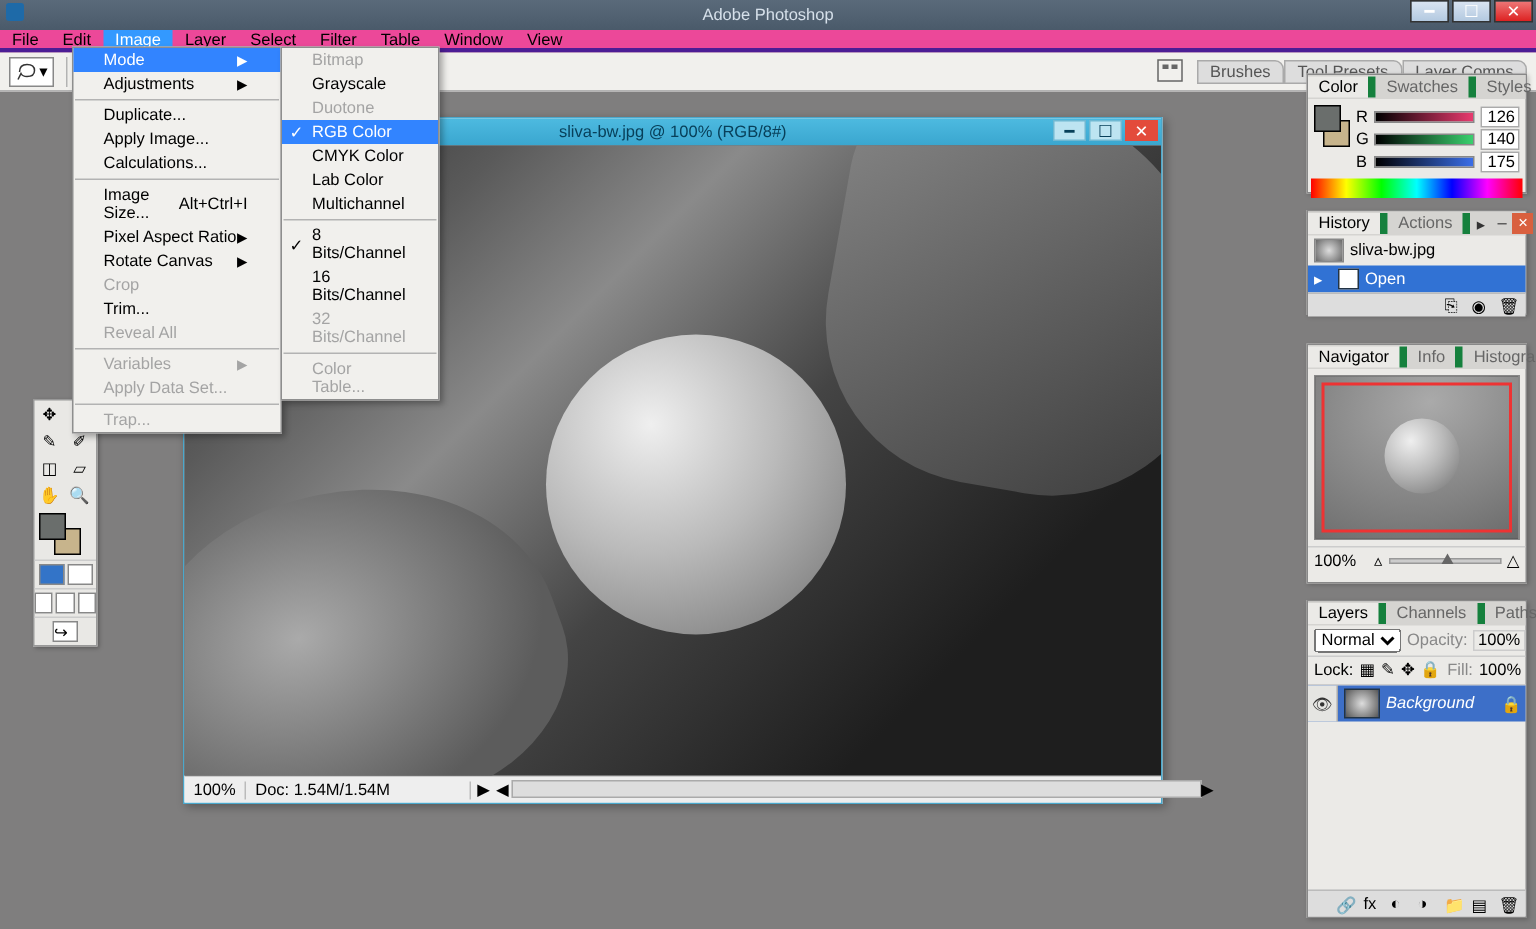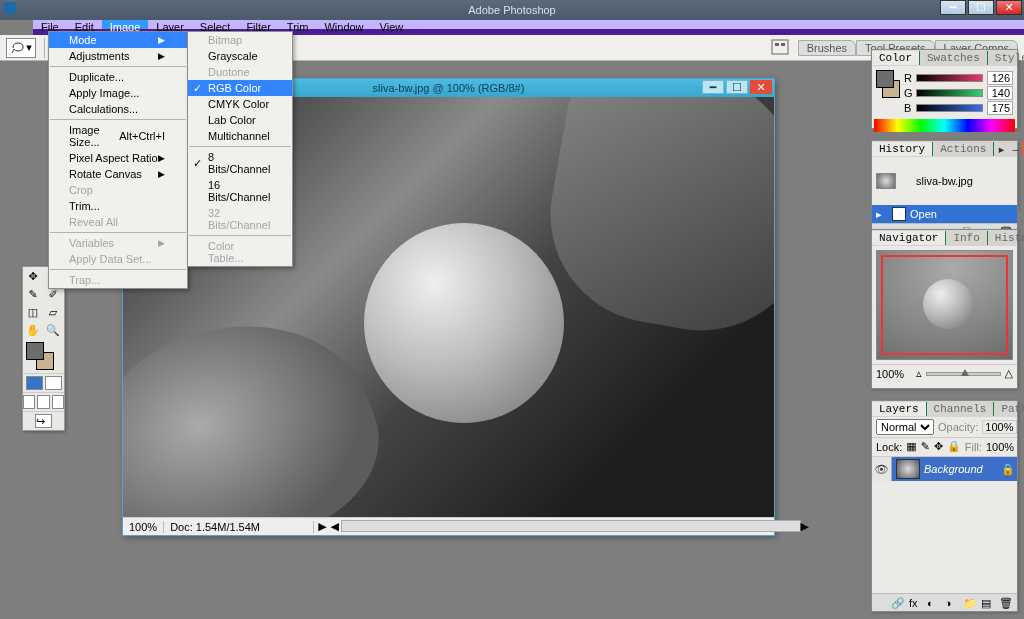--- a/index.html
+++ b/index.html
@@ -7,21 +7,21 @@
 
 
 .titlebar { height:20px; background:linear-gradient(#5a6a7a,#4a5a6a); color:#fff; display:flex; align-items:center; justify-content:center; position:relative; }
 .titlebar .sys-icon { position:absolute; left:4px; top:2px; width:12px; height:12px; background:#1e6aa8; border-radius:2px; }
 .titlebar .title { color:#d6e0ea; }
 .titlebar .win-controls { position:absolute; right:2px; top:0; display:flex; gap:2px; }
 .titlebar .win-controls div { width:26px; height:15px; border:1px solid #333; background:linear-gradient(#d9e4f1,#b3c9e0); display:flex; align-items:center; justify-content:center; }
 .titlebar .win-controls .close { background:linear-gradient(#e77,#d22); color:#fff; }
 
 
-.menubar { height:15px; background:#c4b5fd; display:flex; border-bottom:6px solid #4c1d95;margin-left:33px; }
+.menubar { height:15px; background:#ec4899; display:flex; border-bottom:3px solid #4c1d95; }
 .menubar .mi { padding:1px 8px; cursor:default; }
 .menubar .mi.active { background:#3399ff; color:#fff; }
 
 
 .optbar { height:26px; background:#f1f0ed; display:flex; align-items:center; padding:0 6px; border-bottom:1px solid #b3b3b3; gap:6px; }
 .optbar .lasso-icon { width:30px; height:20px; border:1px solid #888; background:#fff; display:flex; align-items:center; justify-content:center; }
 .optbar .sep { width:1px; height:20px; background:#b3b3b3; margin:0 2px; }
 .optbar .sq { width:22px; height:20px; border:1px solid #888; background:#e6e6e6; }
 .optbar .spacer { flex:1; }
 .optbar .palette-icon { width:22px; height:20px; }
@@ -72,21 +72,21 @@
   radial-gradient(circle at 52% 55%, #d0d0d0 0%, #bcbcbc 14%, #8c8c8c 19%, #666 21%, transparent 22%),
   linear-gradient(135deg,#2a2a2a 0%,#5a5a5a 20%,#8a8a8a 35%,#444 55%,#1e1e1e 80%);
   position:relative; }
 .photo .leaf1 { position:absolute; left:-30px; bottom:-30px; width:280px; height:220px; background:radial-gradient(ellipse at 40% 40%,#aaa,#5c5c5c 70%); border-radius:50% 60% 40% 50%; transform:rotate(-20deg); }
 .photo .leaf2 { position:absolute; right:-40px; top:-30px; width:260px; height:260px; background:linear-gradient(140deg,#888,#3a3a3a); border-radius:30% 70% 50% 50%; transform:rotate(10deg); }
 .photo .fruit { position:absolute; left:37%; top:30%; width:200px; height:200px; background:radial-gradient(circle at 35% 30%,#efefef,#bababa 45%,#8a8a8a 80%,#696969); border-radius:50%; }
 
 
 .panel-group { position:absolute; right:6px; background:#ebeae7; border:1px solid #888; box-shadow:1px 1px 3px rgba(0,0,0,.2); }
 .panel-tabs { display:flex; height:16px; background:#d5d4d1; align-items:center; }
-.panel-tabs .ptab { padding:1px 7px; color:#666; border-right:1px solid #15803d;font-family:Liberation Mono, monospace; }
+.panel-tabs .ptab { padding:1px 7px; color:#666; border-right:5px solid #15803d; }
 .panel-tabs .ptab.active { background:#ebeae7; color:#000; }
 .panel-tabs .btns { margin-left:auto; display:flex; }
 .panel-tabs .btns div { width:14px; height:14px; display:flex; align-items:center; justify-content:center; color:#333; }
 .panel-tabs .btns .close { background:#d9603f; color:#fff; }
 
 
 .color-panel { top:49px; width:147px; height:80px; }
 .color-body { padding:4px; display:flex; gap:6px; }
 .color-body .sw { width:22px; height:34px; position:relative; }
 .color-body .sw .fg2 { width:18px; height:18px; background:#6a6e6c; border:1px solid #000; position:absolute; }
@@ -96,21 +96,21 @@
 .color-body .slider-row .lbl { width:8px; }
 .color-body .slider-row .track { flex:1; height:8px; border:1px solid #888; }
 .color-body .slider-row .val { width:26px; text-align:right; border:1px solid #aaa; padding:0 2px; background:#fff; }
 .color-body .slider-row.r .track { background:linear-gradient(90deg,#000,#e83a6e); }
 .color-body .slider-row.g .track { background:linear-gradient(90deg,#000,#3ad06e); }
 .color-body .slider-row.b .track { background:linear-gradient(90deg,#000,#3a6ee8); }
 .spectrum { height:13px; background:linear-gradient(90deg,red,yellow,lime,cyan,blue,magenta,red); margin:0 2px 2px; }
 
 
 .history-panel { top:140px; width:147px; height:70px; }
-.history-body .snap { display:flex; align-items:center; padding:16px 4px; gap:20px; }
+.history-body .snap { display:flex; align-items:center; padding:2px 4px; gap:4px; }
 .history-body .snap .thumb { width:20px; height:16px; background:radial-gradient(circle at 50% 50%,#ddd,#666); border:1px solid #888; }
 .history-body .state { display:flex; align-items:center; background:#3172d4; color:#fff; padding:2px 4px; gap:4px; }
 .history-body .state .icon { width:14px; height:14px; background:#fff; border:1px solid #234; }
 .history-body .arrow-col { width:12px; }
 .panel-bottom { height:16px; background:#ddd; border-top:1px solid #bbb; display:flex; justify-content:flex-end; align-items:center; gap:4px; padding:0 4px; }
 .panel-bottom div { width:14px; height:12px; }
 
 
 .nav-panel { top:229px; width:147px; height:160px; }
 .nav-body { padding:4px; }
@@ -153,21 +153,21 @@
   </div>
 </div>
 
 <div class="menubar" id="menubar">
     <div class="mi">File</div>
     <div class="mi">Edit</div>
     <div class="mi active">Image</div>
     <div class="mi">Layer</div>
     <div class="mi">Select</div>
     <div class="mi">Filter</div>
-    <div class="mi">Trim</div>
+    <div class="mi">Table</div>
     <div class="mi">Window</div>
     <div class="mi">View</div>
   </div>
 
 <div class="optbar">
   <div class="lasso-icon">
     <svg width="16" height="14">
         <path d="M3 7 Q3 2 8 2 Q13 2 13 6 Q13 10 8 10 Q5 10 4 8 L2 12" fill="none" stroke="#333"></path>
       </svg> ▾
   </div>

